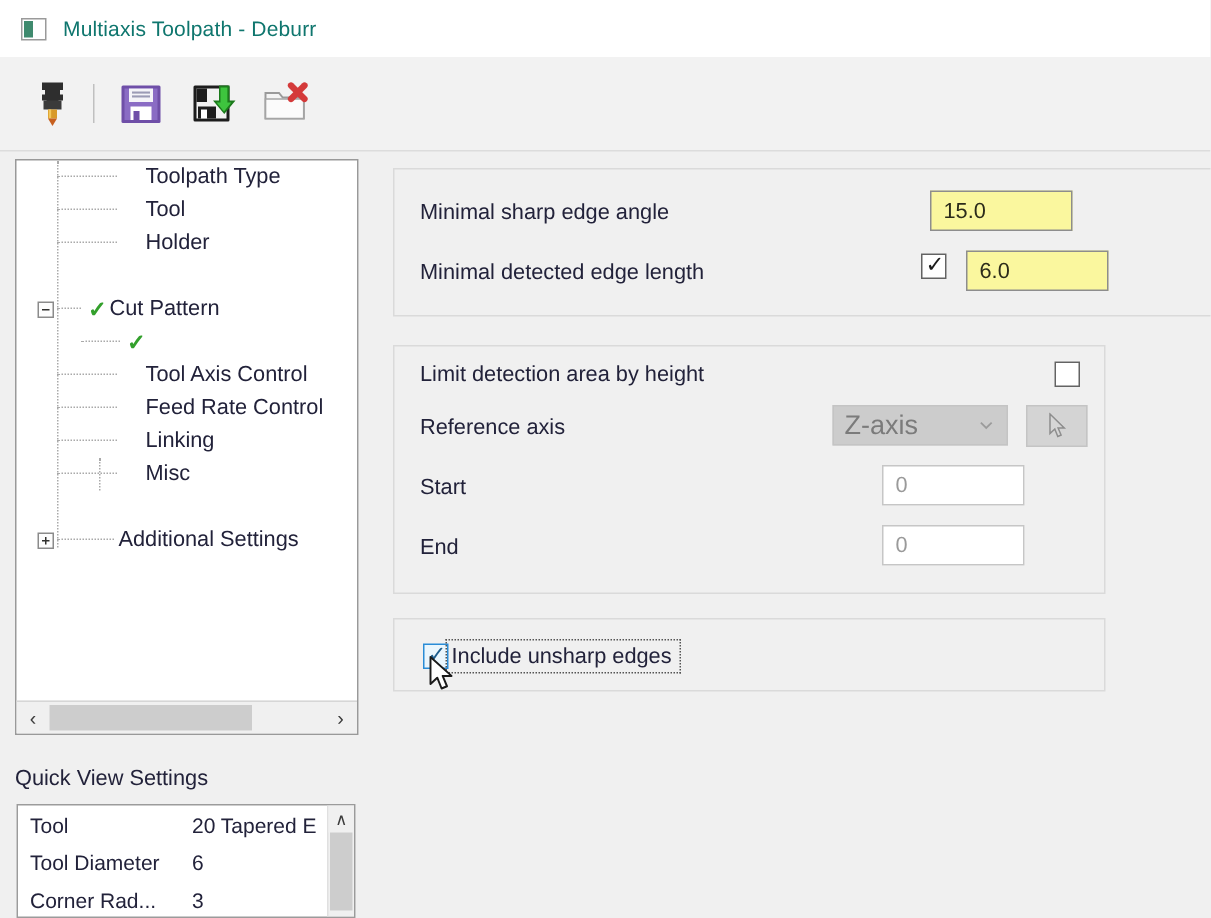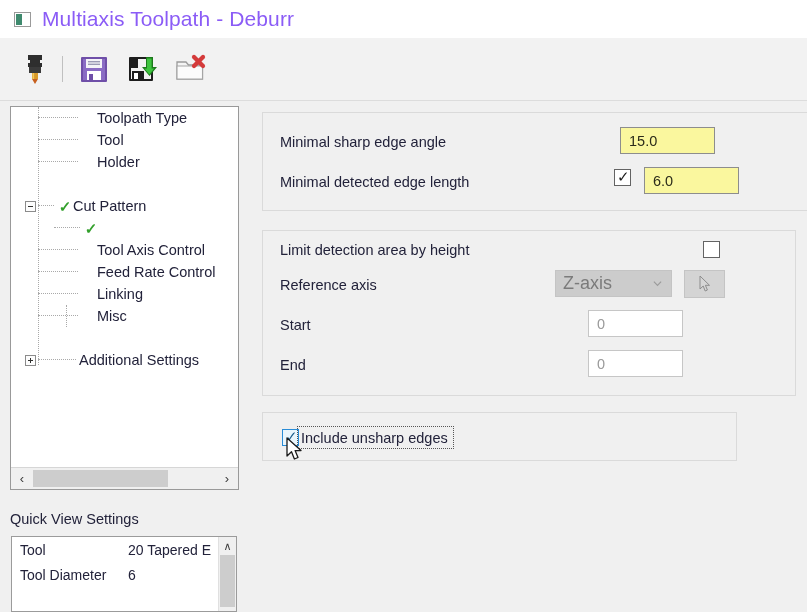--- a/index.html
+++ b/index.html
@@ -36,22 +36,22 @@
     box-sizing: border-box;
   }
   .title-icon::before {
     content: "";
     position: absolute;
     left: 1px; top: 1px;
     width: 6px; height: 11px;
     background: #3f8a6e;
   }
   .title-text {
-    font-size: 21px;
-    color: #8b5cf6;
+    font-size: 14px;
+    color: #0f766e;
     letter-spacing: 0.1px;
     font-family: "Liberation Sans", sans-serif;
     text-align: right;
   }
 
   
   .toolbar {
     position: absolute;
     left: 0; top: 38px;
     width: 807px; height: 62px;
@@ -249,21 +249,21 @@
   }
 
   
   .group {
     position: absolute;
     background: #f0f0f0;
     border: 1px solid #dadada;
     box-sizing: border-box;
   }
   #group-edge   { left: 262px; top: 112px; width: 548px; height: 99px; }
-  #group-limit  { left: 262px; top: 230px; width: 534px; height: 166px; }
+  #group-limit  { left: 262px; top: 230px; width: 475px; height: 166px; }
   #group-unsharp{ left: 262px; top: 412px; width: 475px; height: 49px; }
 
   .field-row {
     position: absolute;
     display: flex;
     align-items: center;
   }
   .field-label {
     font-size: 14.5px;
     color: #22223a;
@@ -511,20 +511,24 @@
 
 <div class="qv-box">
   <div class="qv-row">
     <div class="qv-key">Tool</div>
     <div class="qv-val">20 Tapered E</div>
   </div>
   <div class="qv-row">
     <div class="qv-key">Tool Diameter</div>
     <div class="qv-val">6</div>
   </div>
+  <div class="qv-row">
+    <div class="qv-key">Corner Rad...</div>
+    <div class="qv-val">3</div>
+  </div>
 
   <div class="qv-scroll">
     <div class="qv-scroll-arrow">∧</div>
     <div class="qv-scroll-thumb"></div>
   </div>
 </div>
 
 <div class="group" id="group-edge">
   <div class="field-row" style="left:17px; top:21px;">
     <span class="field-label">Minimal sharp edge angle</span>

